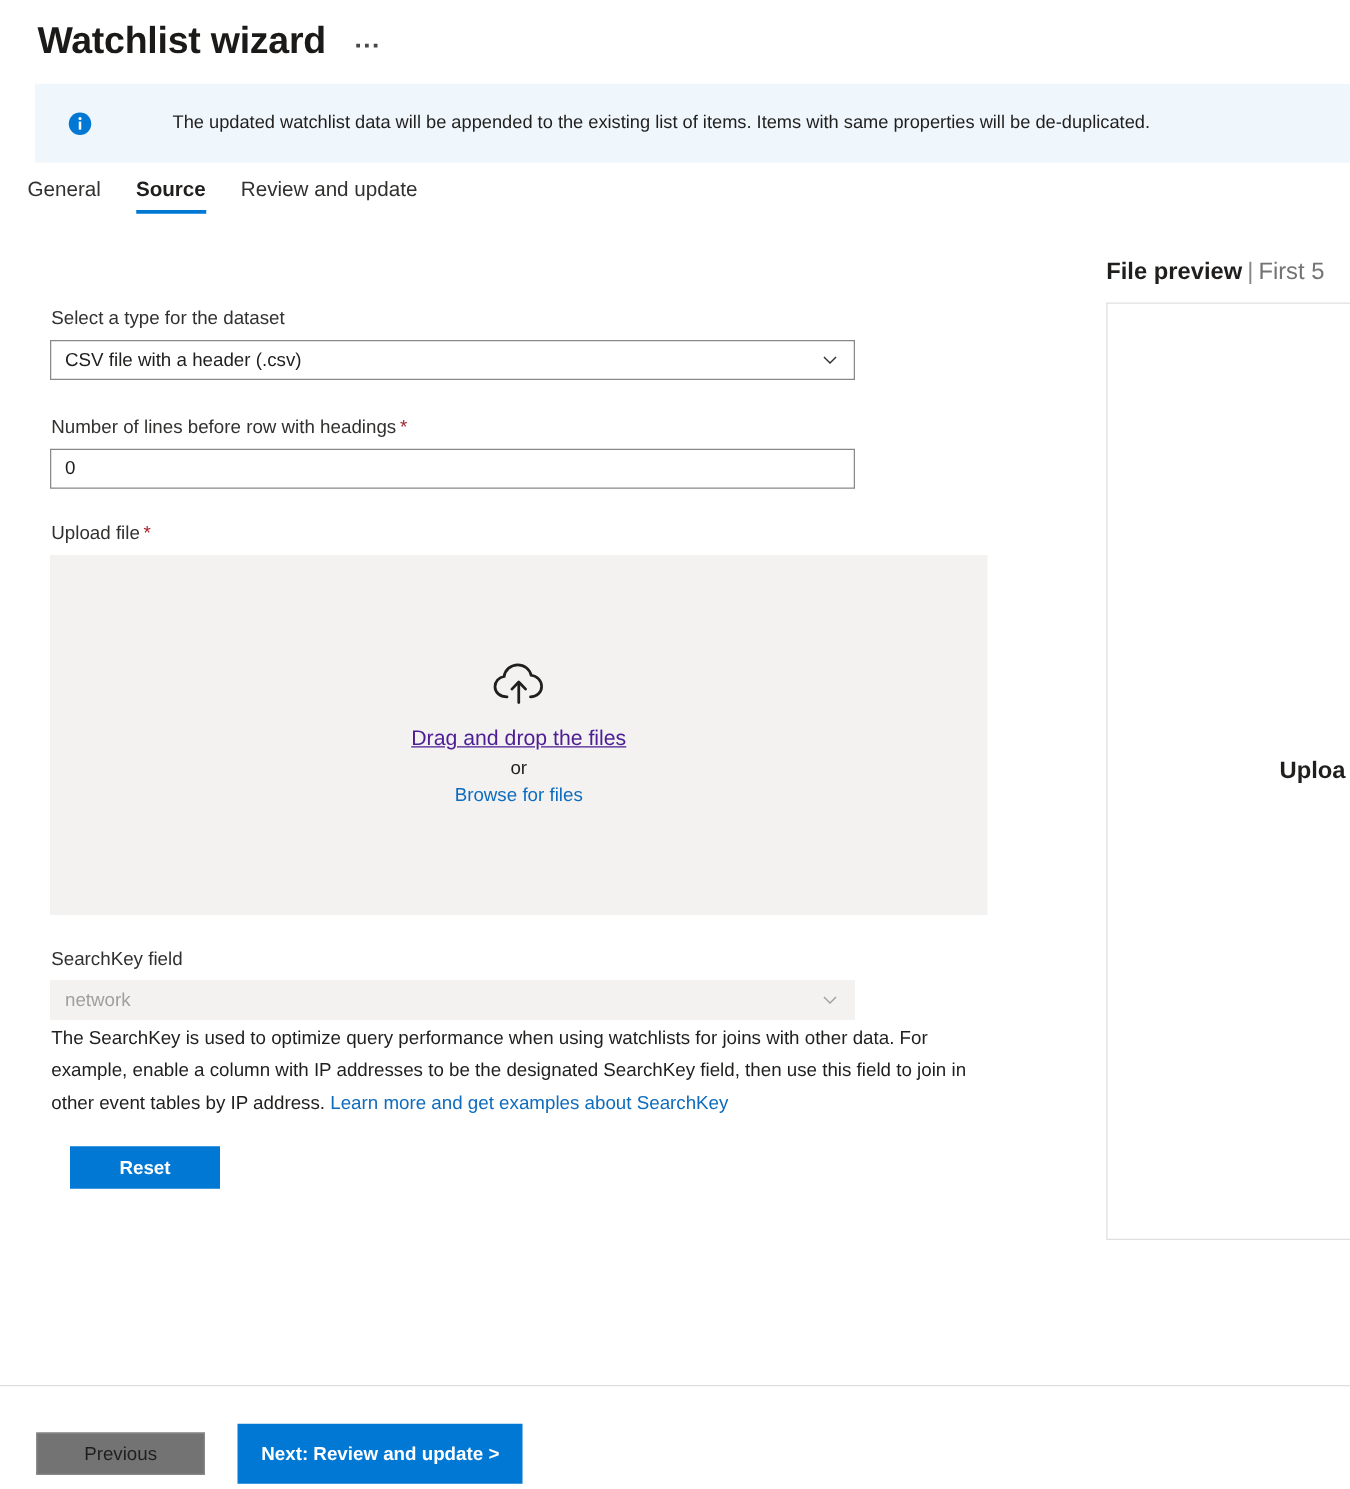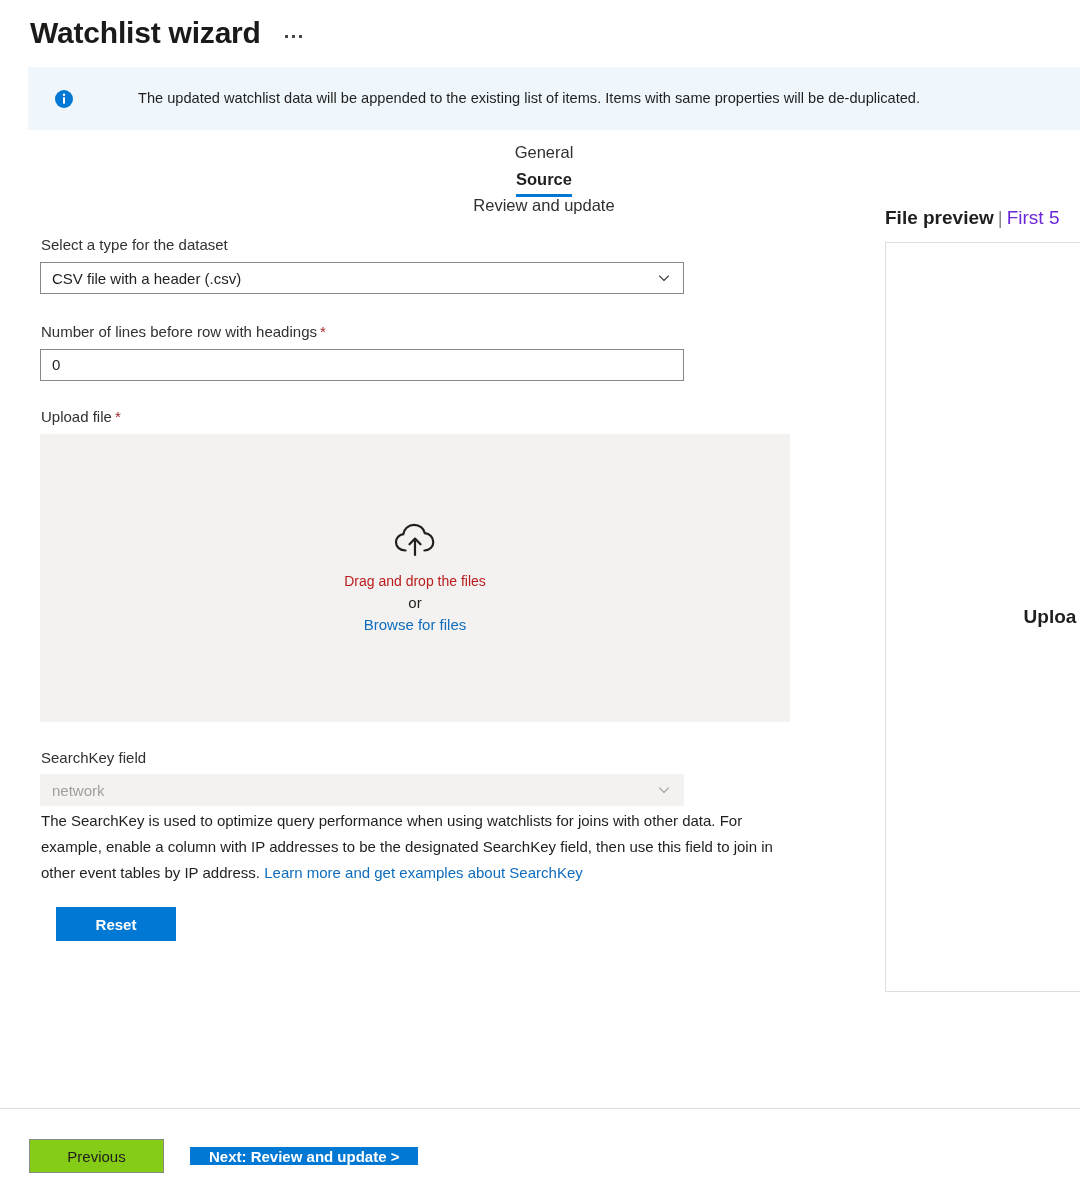--- a/index.html
+++ b/index.html
@@ -78,25 +78,24 @@
   .info-text {
     font-size: 14.6px;
     color: #201f1e;
     line-height: 1.35;
     margin-left: 48px;
   }
 
   
   .tabs {
     display: flex;
-    align-items: center;
+    align-items: flex-start;
     margin: 14px 0 0 8px;
     height: 42px;
     gap: 0;
-    flex-direction: column;
   }
   .tab {
     position: relative;
     font-size: 16.5px;
     color: #323130;
     padding: 0 14px 10px 14px;
     cursor: pointer;
     line-height: 1;
     white-space: nowrap;
   }
@@ -116,21 +115,21 @@
 
   
   .content {
     position: relative;
     height: 848px;
   }
 
   .form-col {
     position: absolute;
     left: 40px;
-    top: 50px;
+    top: 60px;
     width: 750px;
   }
 
   .field-label {
     font-size: 15px;
     color: #323130;
     margin: 0 0 7px 1px;
     line-height: 1.25;
   }
   .req {
@@ -190,24 +189,25 @@
     justify-content: center;
     cursor: pointer;
   }
   .cloud-icon {
     width: 44px;
     height: 38px;
     margin-bottom: 14px;
     display: block;
   }
   .dz-line {
-    font-size: 14px;
-    color: #b91c1c;
+    font-size: 17px;
+    color: #4c1d95;
     line-height: 1.5;
     text-align: center;
+    text-decoration: underline;
   }
   .dz-or {
     font-size: 15px;
     color: #201f1e;
     line-height: 1.5;
   }
   .dz-link {
     font-size: 15px;
     color: #0f6cbd;
     text-decoration: none;
@@ -239,21 +239,21 @@
     justify-content: center;
     line-height: 1;
   }
   .btn-primary {
     background: #0078d4;
     color: #ffffff;
     font-weight: 600;
     margin-left: 16px;
   }
   .btn-secondary {
-    background: #84cc16;
+    background: #737373;
     color: #201f1e;
     border: 1px solid #8a8886;
   }
   .reset-btn {
     width: 120px;
     height: 34px;
     margin-top: 21px;
   }
 
   
@@ -273,21 +273,21 @@
   .preview-head b {
     font-weight: 700;
   }
   .preview-head .sep {
     color: #8a8886;
     font-weight: 400;
     margin: 0 4px;
   }
   .preview-head .rest {
     font-weight: 400;
-    color: #6d28d9;
+    color: #737373;
   }
   .preview-box {
     box-sizing: border-box;
     width: 330px;
     height: 750px;
     border: 1px solid #e1dfdd;
     background: #ffffff;
     display: flex;
     align-items: center;
     justify-content: center;
@@ -315,21 +315,21 @@
     align-items: center;
     gap: 10px;
     padding: 30px 0 0 29px;
   }
   .prev-btn {
     width: 135px;
     height: 34px;
   }
   .next-btn {
     padding: 0 18px;
-    height: 18px;
+    height: 48px;
   }
 </style>
 </head>
 <body>
 
 <div class="header">
   <div class="title-row">
     <h1 class="page-title">Watchlist wizard</h1>
     <div class="more-menu">
       <span></span>

